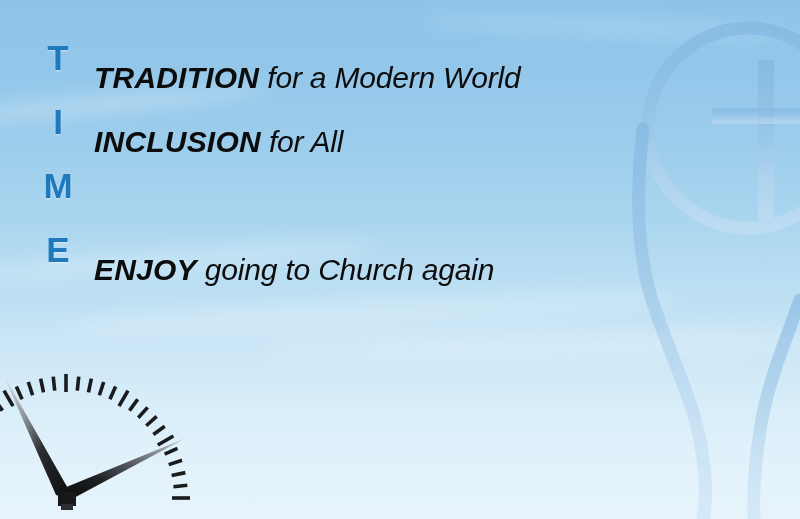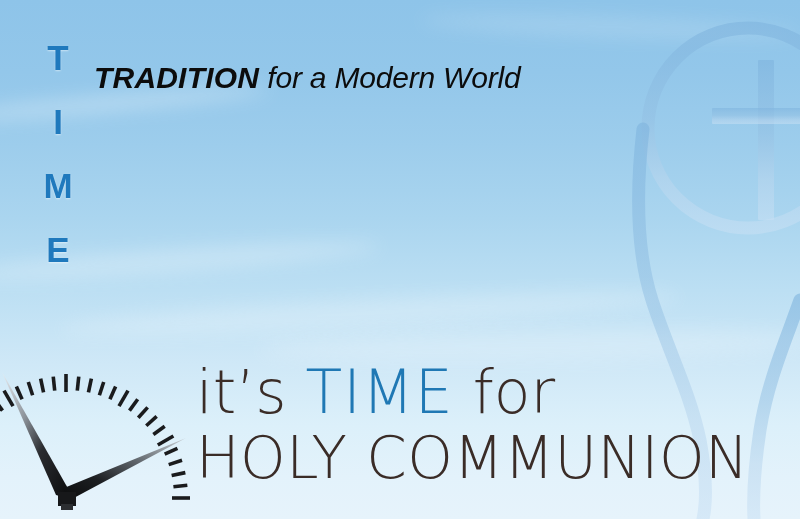--- a/index.html
+++ b/index.html
@@ -204,28 +204,30 @@
 
   <div class="acronym">
 
     <div class="acro-row">
       <div class="acro-letter">T</div>
       <div class="acro-text"><span class="strong">TRADITION</span><span class="light"> for a Modern World</span></div>
     </div>
 
     <div class="acro-row">
       <div class="acro-letter">I</div>
+      <div class="acro-text"><span class="strong">INCLUSION</span><span class="light"> for All</span></div>
     </div>
 
     <div class="acro-row">
       <div class="acro-letter">M</div>
     </div>
 
     <div class="acro-row">
       <div class="acro-letter">E</div>
+      <div class="acro-text"><span class="strong">ENJOY</span><span class="light"> going to Church again</span></div>
     </div>
 
   </div>
 
   <svg class="clock" viewBox="0 0 260 180">
     <defs>
       <linearGradient id="handGrad" x1="0" y1="0" x2="1" y2="1">
         <stop offset="0%" stop-color="#e9eef2"></stop>
         <stop offset="35%" stop-color="#8b9299"></stop>
         <stop offset="60%" stop-color="#2a2c30"></stop>
@@ -271,18 +273,14 @@
     </g>
 
     <path d="M 76 146 L 66 143 L 12 20 L 80 140 Z" fill="url(#handGrad)"></path>
 
     <path d="M 76 146 L 74 136 L 196 86 L 80 148 Z" fill="url(#handGrad2)"></path>
 
     <rect x="68" y="140" width="18" height="14" fill="#17181a"></rect>
     <rect x="71" y="152" width="12" height="6" fill="#2c2e31"></rect>
   </svg>
 
-  <div class="headline">
-    <div class="hl-line hl-line-1"><span>it’s </span><span class="hl-time">TIME</span><span> for</span></div>
-    <div class="hl-line hl-line-2">HOLY COMMUNION</div>
-  </div>
 
 </div>
 
 </body></html>

